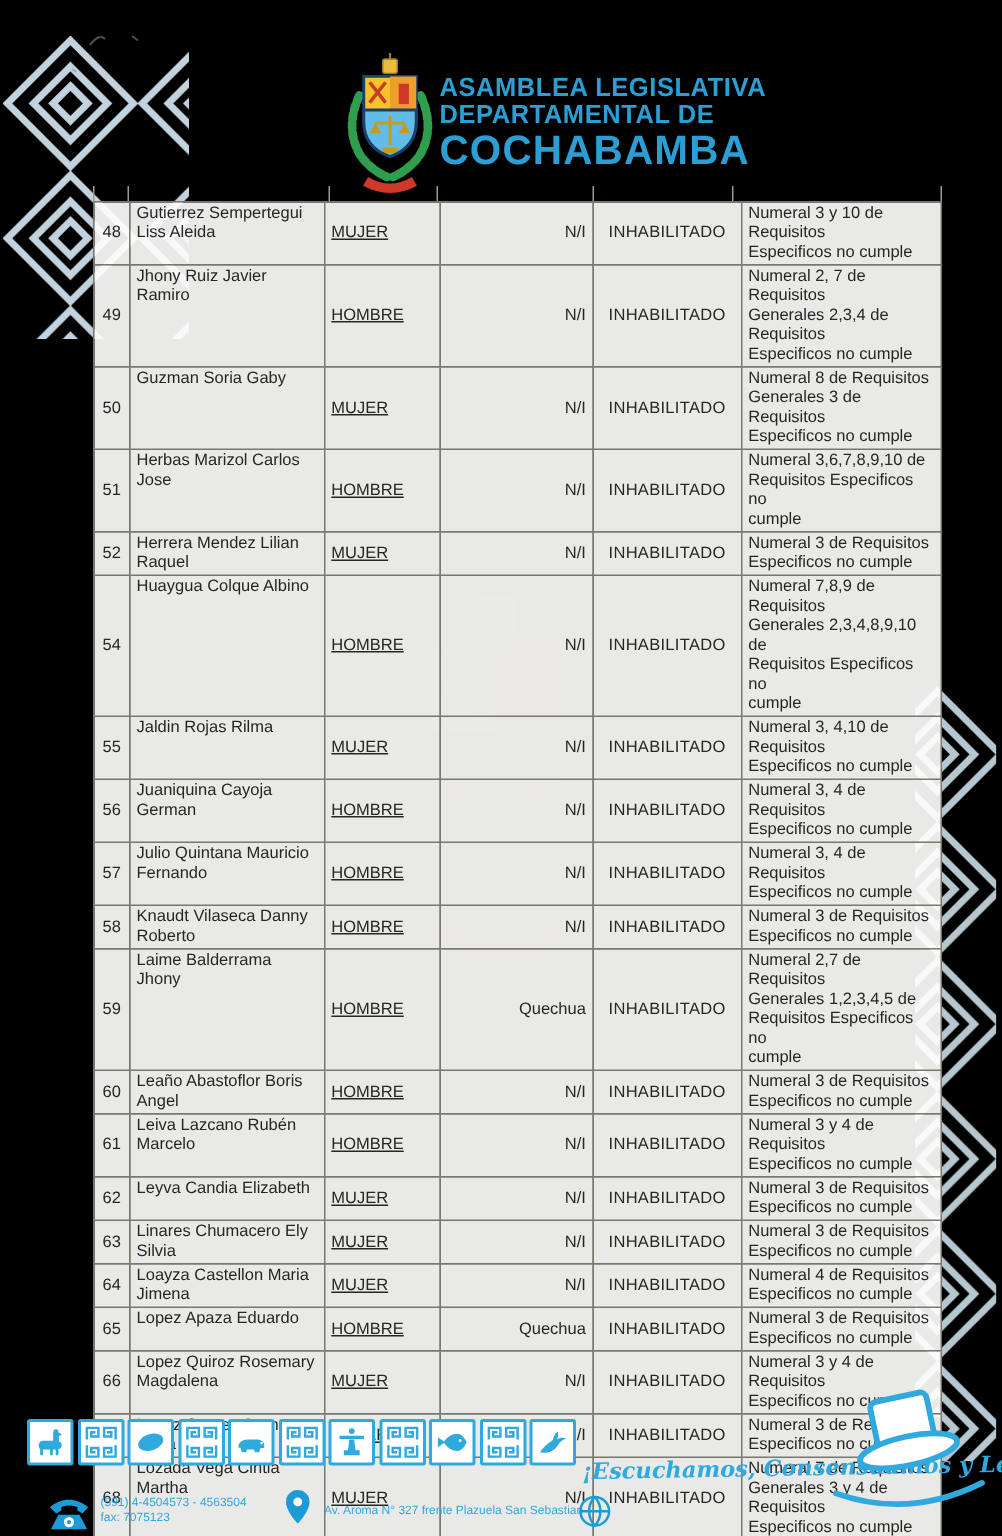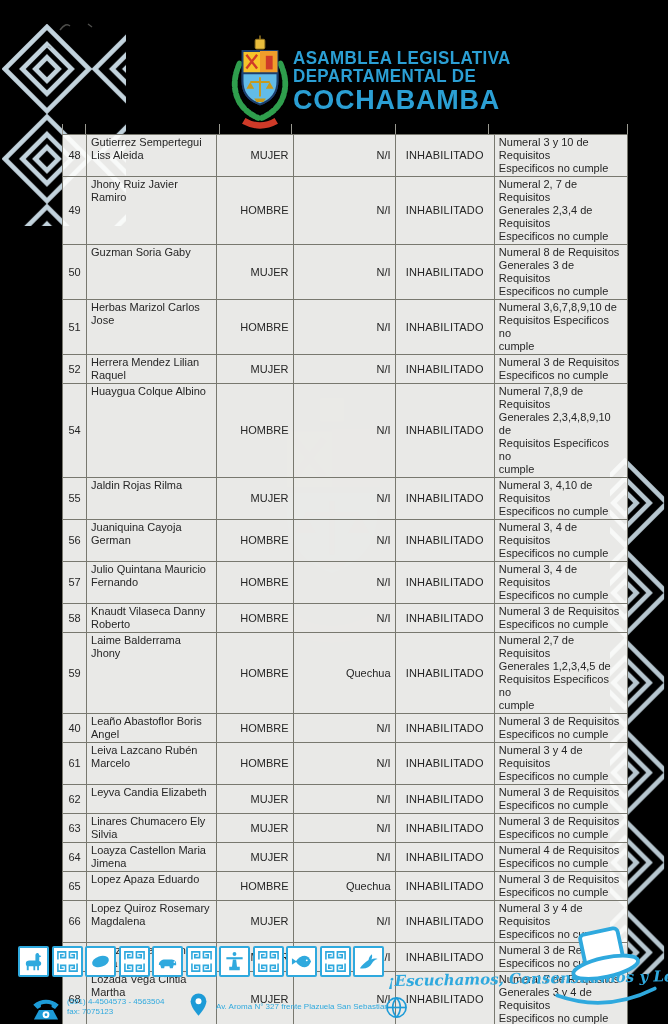--- a/index.html
+++ b/index.html
@@ -21,21 +21,21 @@
 
   
   .watermark{position:absolute;left:237px;top:383px;width:190px;height:268px;opacity:.07;pointer-events:none;}
 
   
   .roster{position:absolute;left:62px;top:134px;width:566px;border-collapse:collapse;
     font-size:11px;line-height:13px;color:#262626;}
   .roster td{border:1px solid #78786f;padding:1px 4px;background:rgba(253,253,251,.92);}
   .roster td.c-num{text-align:center;vertical-align:middle;width:23px;padding:1px 1px;}
   .roster td.c-name{vertical-align:top;width:134px;}
-  .roster td.c-gender{text-align:right;vertical-align:middle;width:72px;}
+  .roster td.c-gender{text-align:left;vertical-align:middle;width:72px;text-decoration:underline;}
   .roster td.c-lang{text-align:right;vertical-align:middle;width:104px;}
   .roster td.c-status{text-align:center;vertical-align:middle;width:93px;letter-spacing:.2px;}
   .roster td.c-reason{vertical-align:top;width:139px;white-space:pre-line;}
   .col-stub{position:absolute;top:124px;width:1px;height:10px;background:#9a9a92;}
 
   
   .icon-row{position:absolute;left:18px;top:946px;display:flex;gap:2.5px;}
   .icon-box{width:27px;height:27px;border:2.5px solid #2fa9de;border-radius:2px;
     color:#2fa9de;display:flex;align-items:center;justify-content:center;background:#fff;}
   .icon-box svg{width:23px;height:23px;}
@@ -285,21 +285,21 @@
           <td class="c-name">Laime Balderrama Jhony</td>
           <td class="c-gender">HOMBRE</td>
           <td class="c-lang">Quechua</td>
           <td class="c-status">INHABILITADO</td>
           <td class="c-reason">Numeral 2,7 de Requisitos
 Generales 1,2,3,4,5 de
 Requisitos Especificos no
 cumple</td>
         </tr>
         <tr>
-          <td class="c-num">40</td>
+          <td class="c-num">60</td>
           <td class="c-name">Leaño Abastoflor Boris Angel</td>
           <td class="c-gender">HOMBRE</td>
           <td class="c-lang">N/I</td>
           <td class="c-status">INHABILITADO</td>
           <td class="c-reason">Numeral 3 de Requisitos
 Especificos no cumple</td>
         </tr>
         <tr>
           <td class="c-num">61</td>
           <td class="c-name">Leiva Lazcano Rubén Marcelo</td>

